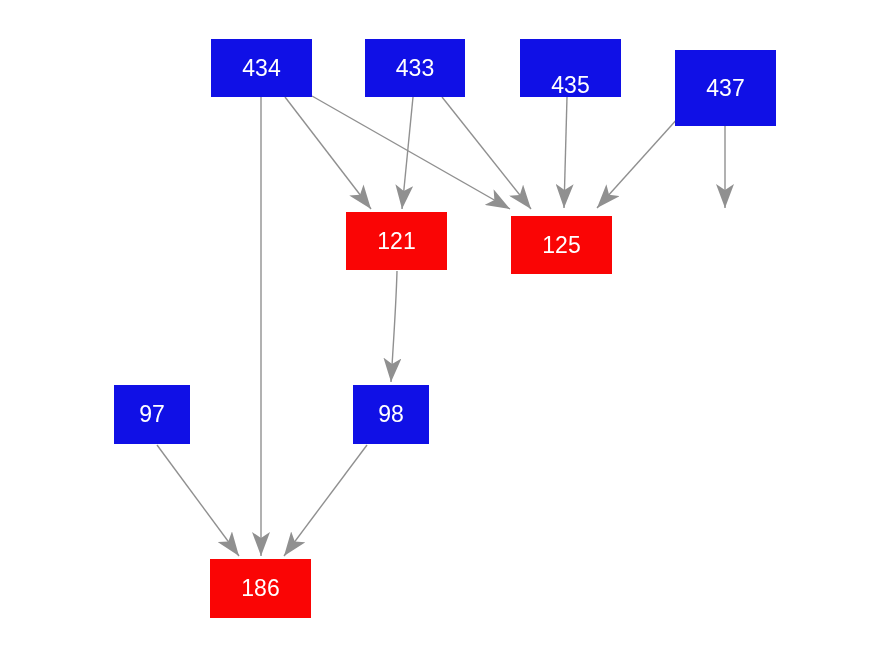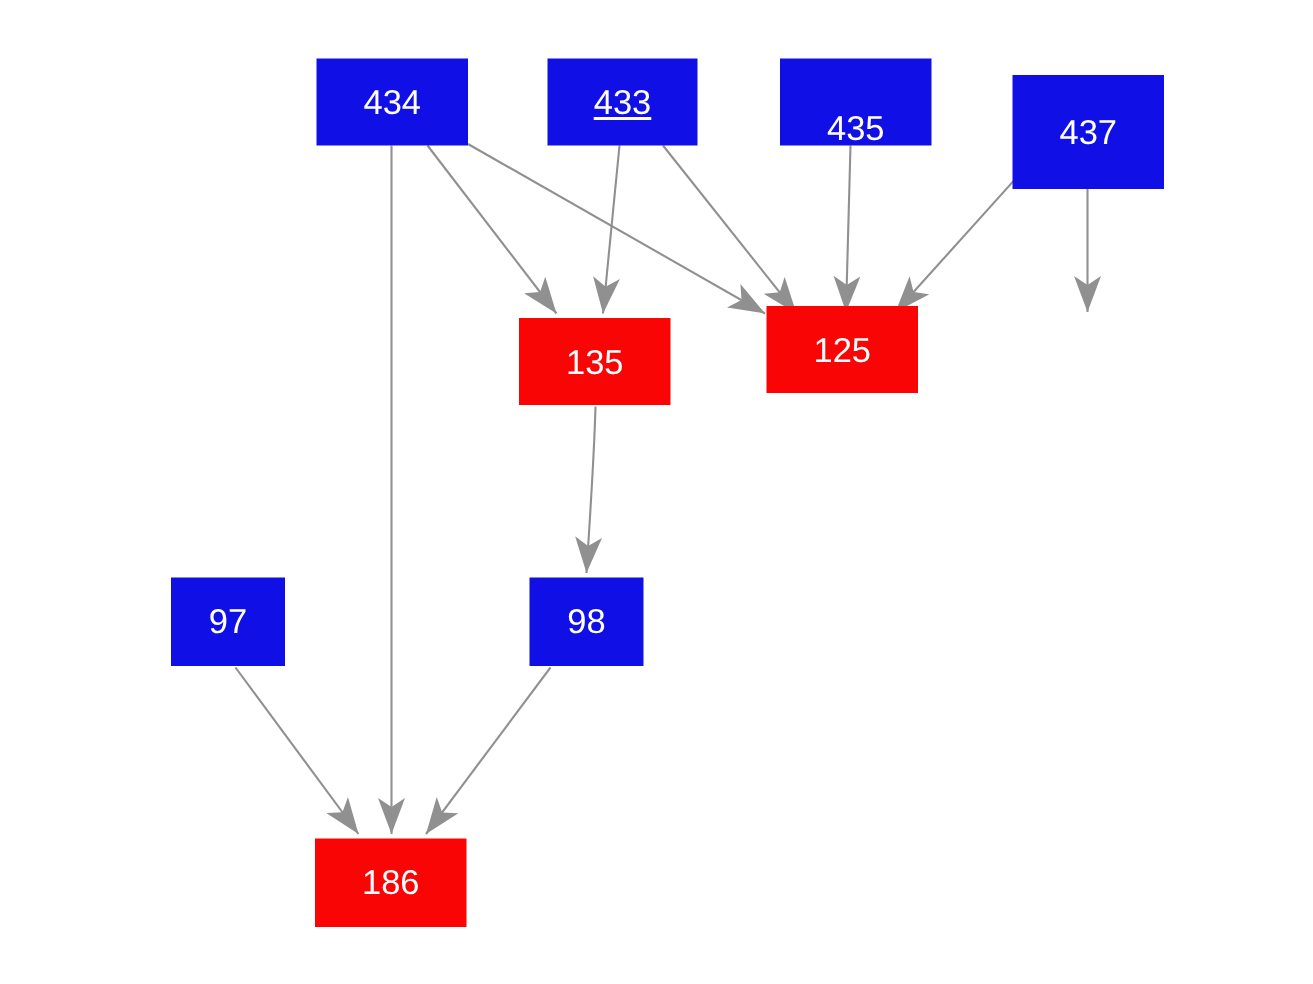--- a/index.html
+++ b/index.html
@@ -62,33 +62,33 @@
         <path d="M261,97 L261,556" class="edge" marker-end="url(#arrow)"></path>
         <path d="M397,271 C396,308 393,348 391,382" class="edge" marker-end="url(#arrow)"></path>
         <path d="M157,445 L239,556" class="edge" marker-end="url(#arrow)"></path>
         <path d="M367,445 L284,556" class="edge" marker-end="url(#arrow)"></path>
       </g>
   </svg>
 
 <div class="node blue" style="left: 211px; top: 39px; width: 101px; height: 58px;">
       <span>434</span>
     </div>
-    <div class="node blue" style="left: 365px; top: 39px; width: 100px; height: 58px; text-decoration: underline;">
+    <div class="node blue" style="left: 365px; top: 39px; width: 100px; height: 58px;">
       <span>433</span>
     </div>
     <div class="node blue" style="left: 520px; top: 39px; width: 101px; height: 58px; align-items: flex-end;">
       <span>435</span>
     </div>
     <div class="node blue" style="left: 675px; top: 50px; width: 101px; height: 76px;">
       <span>437</span>
     </div>
     <div class="node red" style="left: 346px; top: 212px; width: 101px; height: 58px;">
-      <span>135</span>
+      <span>121</span>
     </div>
-    <div class="node red" style="left: 511px; top: 204px; width: 101px; height: 58px;">
+    <div class="node red" style="left: 511px; top: 216px; width: 101px; height: 58px;">
       <span>125</span>
     </div>
     <div class="node blue" style="left: 114px; top: 385px; width: 76px; height: 59px;">
       <span>97</span>
     </div>
     <div class="node blue" style="left: 353px; top: 385px; width: 76px; height: 59px; text-align: right;">
       <span>98</span>
     </div>
     <div class="node red" style="left: 210px; top: 559px; width: 101px; height: 59px;">
       <span>186</span>

